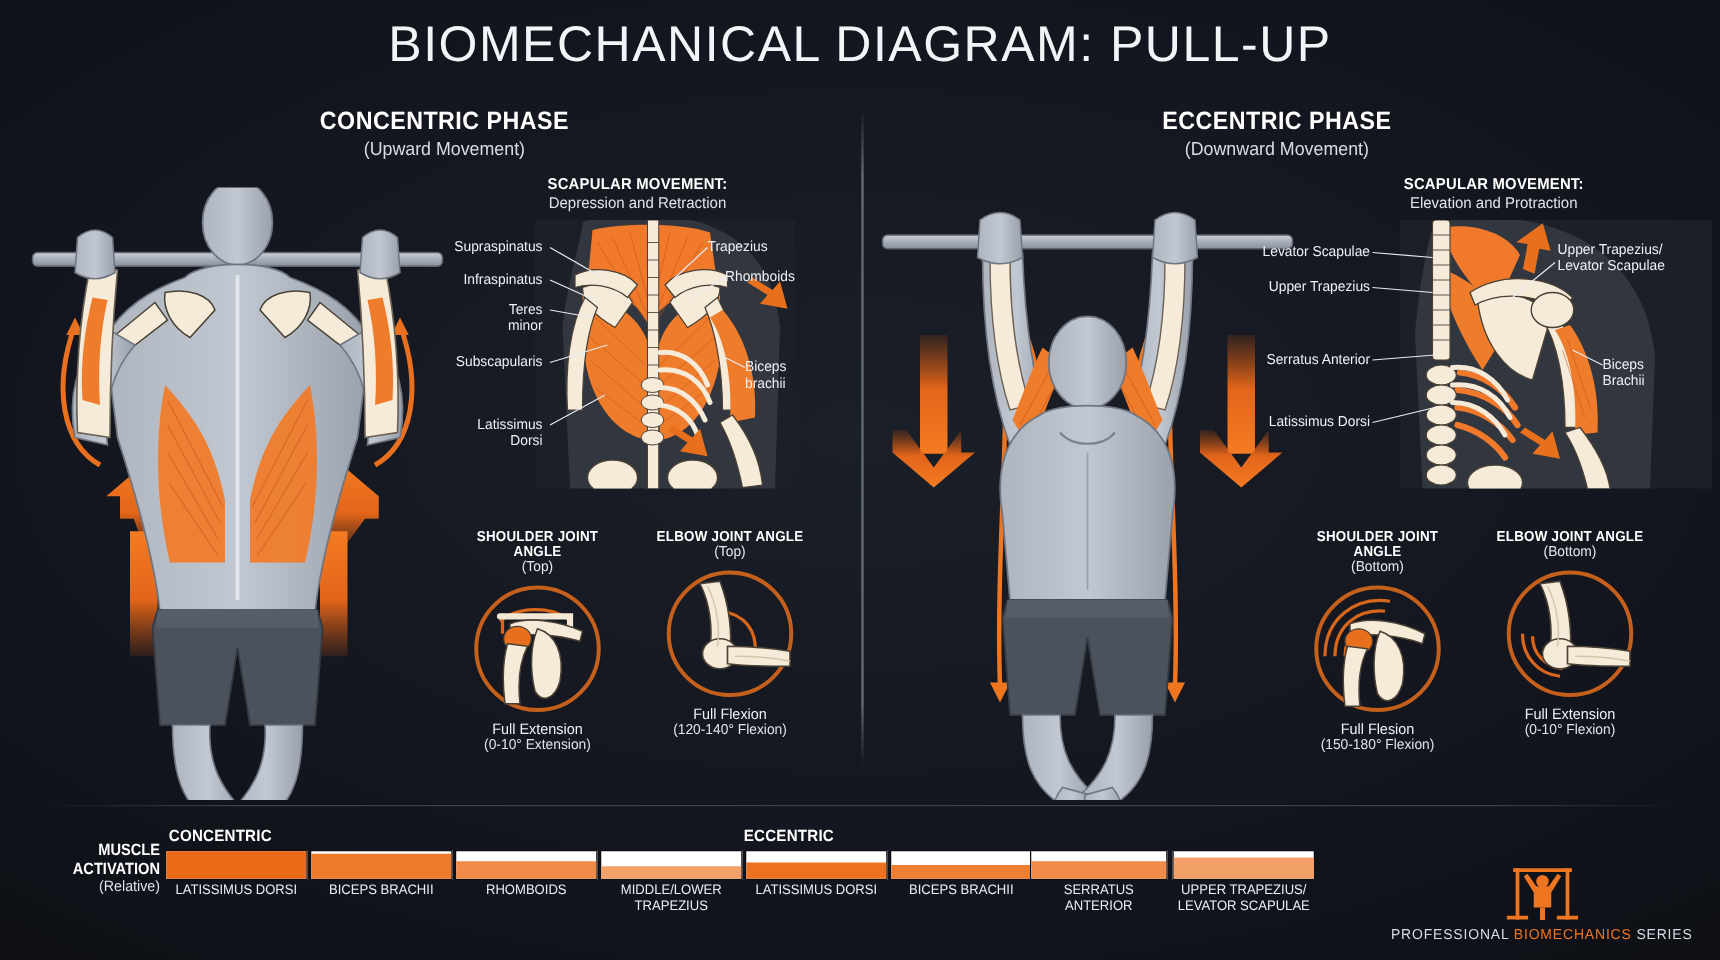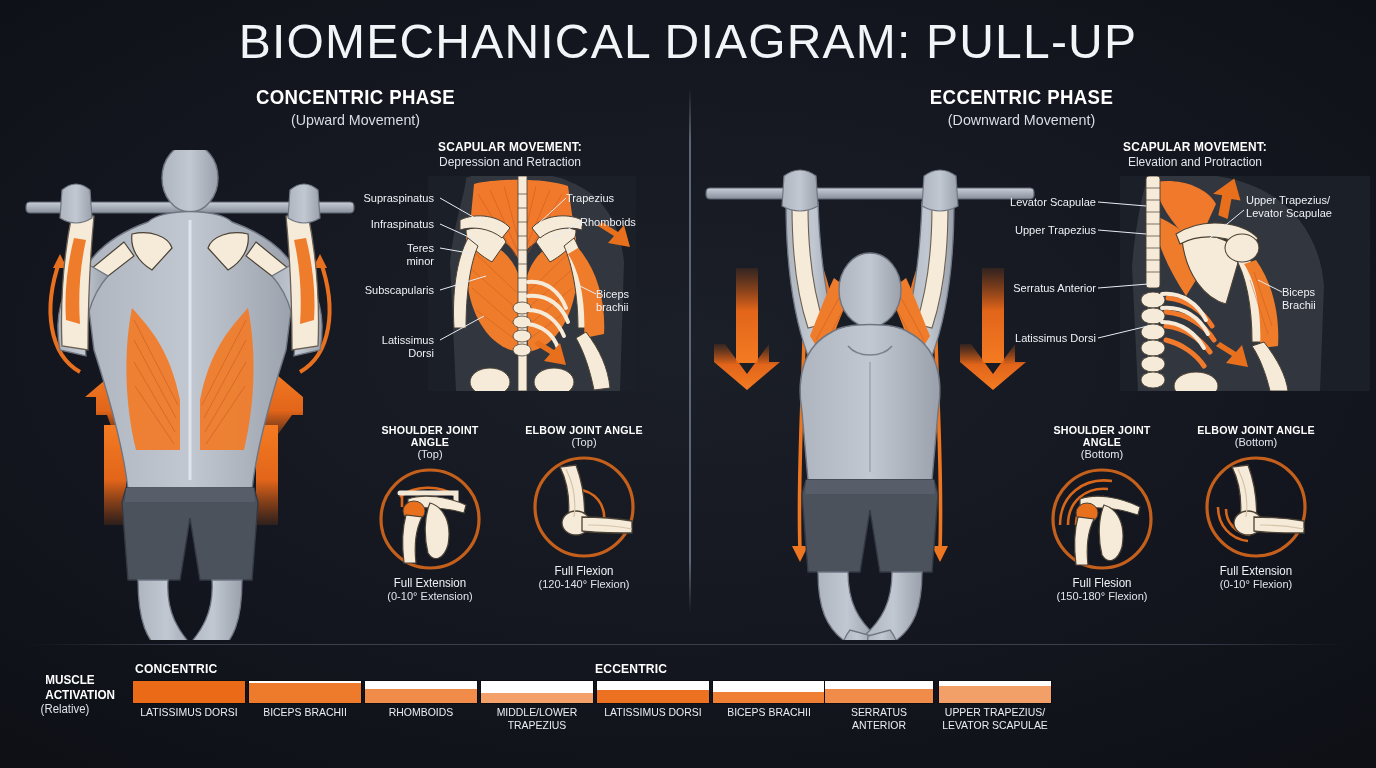--- a/index.html
+++ b/index.html
@@ -15,21 +15,21 @@
   .vignette{
     position:absolute; inset:0;
     background:radial-gradient(ellipse 75% 70% at 50% 45%, #1b1f27 0%, #141720 55%, #0e1016 100%);
     pointer-events:none;
   }
 
   
   .title{
     position:absolute; top:14px; left:0; width:100%;
     text-align:center;
-    font-size:48px; font-weight:400; letter-spacing:1.2px;
+    font-size:40px; font-weight:400; letter-spacing:1.2px;
     color:#f2f5f8;
     font-family:"Liberation Sans", sans-serif;
   }
 
   
   .phase-head{ position:absolute; text-align:center; }
   .phase-head .ph-title{
     font-size:20px; font-weight:bold; letter-spacing:.4px; color:#fff;
     transform:scaleX(.93); transform-origin:center;
   }
@@ -74,21 +74,21 @@
   .joint .j-range{ font-size:11.5px; color:#dee3ea; transform:scaleX(.96); }
 
   #joint-sh-top{ left:356px; top:424px; }
   #joint-el-top{ left:510px; top:424px; }
   #joint-sh-bot{ left:1028px; top:424px; }
   #joint-el-bot{ left:1182px; top:424px; }
 
   
   .act-sep{ position:absolute; left:28px; top:644px; width:1320px; height:1px;
             background:linear-gradient(90deg,rgba(90,100,115,0) 0%,#39404c 12%,#39404c 88%,rgba(90,100,115,0) 100%); }
-  .act-label{ position:absolute; left:36px; top:672px; width:92px; }
+  .act-label{ position:absolute; left:36px; top:672px; width:92px; text-align:right; }
   .act-label .l1,.act-label .l2{ font-size:13px; font-weight:bold; color:#fff; line-height:15px; transform:scaleX(.9); transform-origin:right; }
   .act-label .l3{ font-size:12px; color:#dde2e9; line-height:14px; transform:scaleX(.95); transform-origin:right; }
 
   .group-label{ position:absolute; font-size:13px; font-weight:bold; color:#fff; letter-spacing:.2px; transform:scaleX(.93); transform-origin:left; }
   #grp-con{ left:135px; top:661px; }
   #grp-ecc{ left:595px; top:661px; }
 
   .bar{ position:absolute; top:680px; height:24px; background:#ffffff; border:1px solid #0c0e13; }
   .bar > span{ position:absolute; left:0; right:0; bottom:0; display:block; }
   .bar-caption{ position:absolute; top:706px; font-size:11px; color:#eaeef3; text-align:center;
@@ -618,14 +618,35 @@
       <div class="bar" style="left: 824px; width: 110px;">
         <span style="height: 62%; background: rgb(240, 139, 74);"></span>
       </div>
       <div class="bar-caption" style="left: 824px; width: 110px;">SERRATUS ANTERIOR</div>
       <div class="bar" style="left: 938px; width: 114px;">
         <span style="height: 78%; background: rgb(243, 160, 104);"></span>
       </div>
       <div class="bar-caption" style="left: 938px; width: 114px;">UPPER TRAPEZIUS/ LEVATOR SCAPULAE</div>
     </div>
 
+  <div class="brand">
+    <div class="brand-logo">
+      <svg viewBox="0 0 58 46" width="58" height="46">
+        <g stroke="#ef7620" stroke-width="3" fill="none" stroke-linecap="square">
+          <path d="M7 4 L51 4"></path>
+          <path d="M9 4 L9 42"></path>
+          <path d="M49 4 L49 42"></path>
+          <path d="M2 42 L16 42"></path>
+          <path d="M42 42 L56 42"></path>
+        </g>
+        <g fill="#ef7620">
+          <circle cx="29" cy="13" r="5"></circle>
+          <path d="M17 7 L24 17 L34 17 L41 7 L44 9 L36 22 L36 34 L22 34 L22 22 L14 9 Z"></path>
+          <rect x="27" y="34" width="4" height="10"></rect>
+        </g>
+      </svg>
+    </div>
+    <div class="brand-text">
+      <span>PROFESSIONAL </span><span class="hi">BIOMECHANICS</span><span> SERIES</span>
+    </div>
+  </div>
 
 </div>
 
 </body></html>

